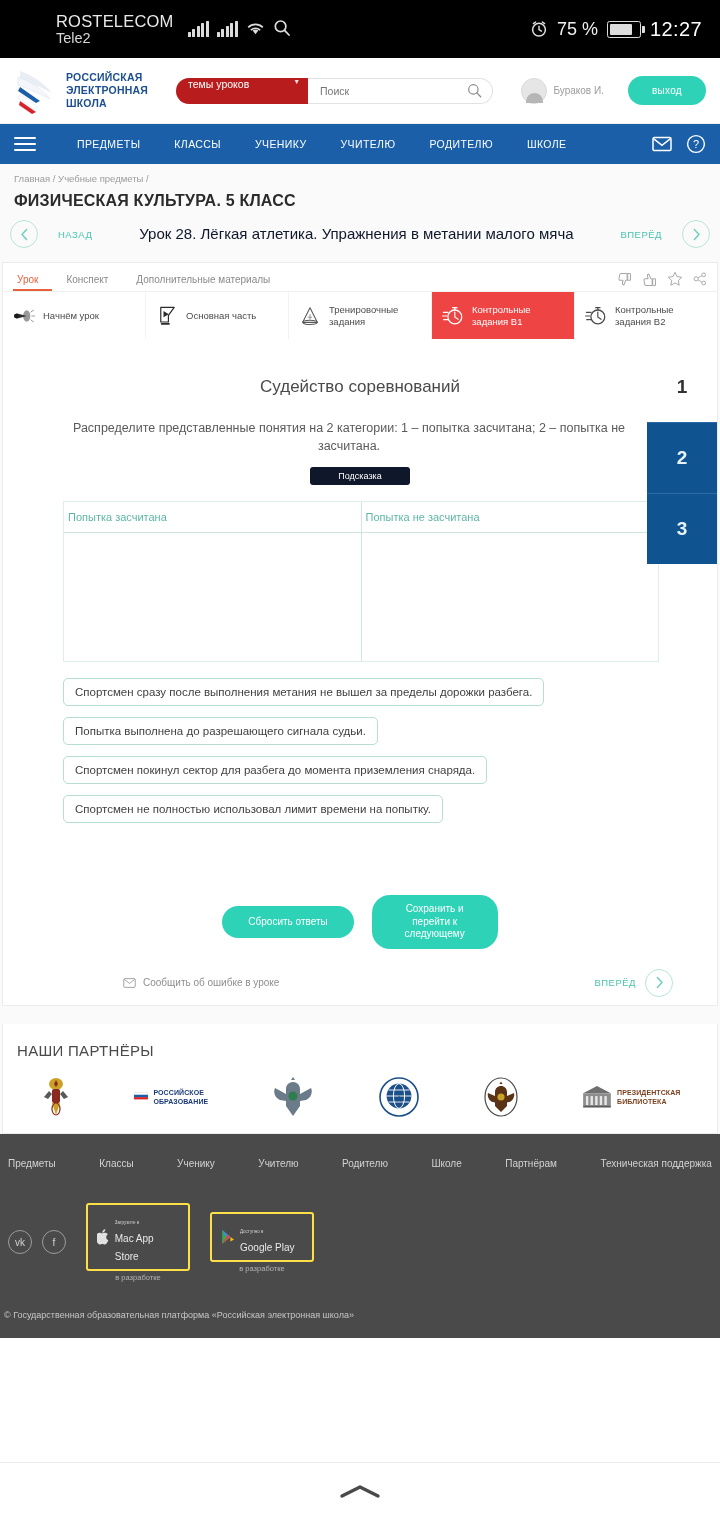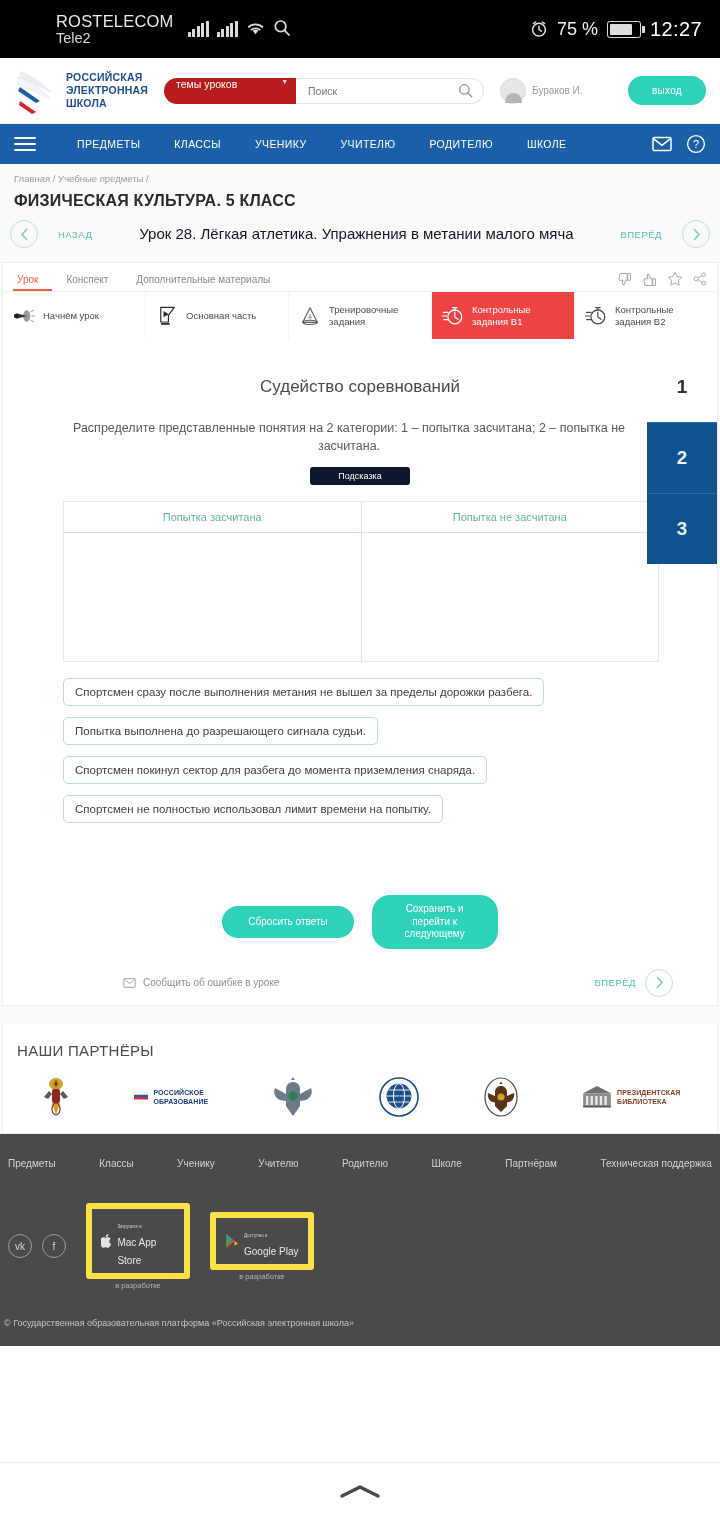--- a/index.html
+++ b/index.html
@@ -35,21 +35,21 @@
   .sb-pct { font-size:18px; color:#efefef; }
   .sb-time { font-size:20px; color:#fff; letter-spacing:.4px; }
   .batt { width:34px; height:17px; border:1.7px solid #ddd; border-radius:2.5px; position:relative; }
   .batt::after { content:""; position:absolute; right:-5px; top:4.5px; width:3px; height:7px; background:#ddd; border-radius:0 1px 1px 0; }
   .batt i { position:absolute; left:2px; top:2px; bottom:2px; width:70%; background:#ddd; border-radius:1px; }
 
   
   .site-header {
     height:66px; background:#fff;
     display:flex; align-items:center;
-    padding:0 14px; gap:12px;
+    padding:0 14px; gap:24px;
     border-bottom:1px solid #f0f0f0;
   }
   .logo-wrap { display:flex; align-items:center; gap:8px; flex:none; }
   .logo-mark { width:44px; height:48px; position:relative; flex:none; }
   .logo-text { font-size:10.5px; font-weight:bold; color:#1b4f91; line-height:1.25; letter-spacing:.2px; }
   .search-group { display:flex; align-items:center; flex:1; max-width:320px; margin-left:4px; }
   .search-cat {
     background:#b91c1c; color:#fff; font-size:10.5px;
     height:26px; display:flex; align-items:flex-start; justify-content:space-between;
     padding:0 8px 0 12px; width:132px;
@@ -173,21 +173,21 @@
     padding:4px 28px; border-radius:3px; cursor:pointer;
   }
 
   
   .droptable {
     margin:16px 58px 0 60px; border:1px solid #dfeeea; background:#fff;
     display:flex; flex-direction:column;
   }
   .dt-head { display:flex; border-bottom:1px solid #cfe6e0; }
   .dt-head div {
-    flex:1; text-align:center; font-size:11px; color:#5db6a6;
+    flex:1; text-align:left; font-size:11px; color:#5db6a6;
     padding:9px 4px;
   }
   .dt-head div:first-child { border-right:1px solid #cfe6e0; }
   .dt-body { display:flex; height:128px; }
   .dt-body div { flex:1; }
   .dt-body div:first-child { border-right:1px solid #cfe6e0; }
 
   
   .chips { margin:16px 0 0 60px; display:flex; flex-direction:column; gap:11px; align-items:flex-start; }
   .chip {
@@ -236,21 +236,21 @@
   .flinks { display:flex; justify-content:space-between; padding:8px 8px 0; }
   .flinks a { color:#d2d2d2; font-size:10px; text-decoration:none; white-space:nowrap; }
   .fsocial { display:flex; align-items:center; gap:10px; padding:34px 8px 0; }
   .soc {
     width:24px; height:24px; border-radius:50%; border:1px solid #9c9c9c;
     display:flex; align-items:center; justify-content:center;
     color:#d2d2d2; font-size:10px; cursor:pointer; flex:none;
   }
   .store { margin-left:10px; display:flex; flex-direction:column; align-items:center; gap:2px; cursor:pointer; }
   .store-box {
-    border:6px solid #fde047; border-radius:3px;
+    border:2px solid #fde047; border-radius:3px;
     display:flex; align-items:center; gap:5px;
     padding:5px 9px; width:104px;
   }
   .store-box .t1 { font-size:4.5px; color:#cfcfcf; line-height:1.1; }
   .store-box .t2 { font-size:10px; color:#e8e8e8; line-height:1.1; }
   .store .cap { font-size:7.5px; color:#b4b4b4; }
   .copyright { font-size:9px; color:#c6c6c6; padding:28px 4px 0; }
 
   
   .navbar-bottom {

